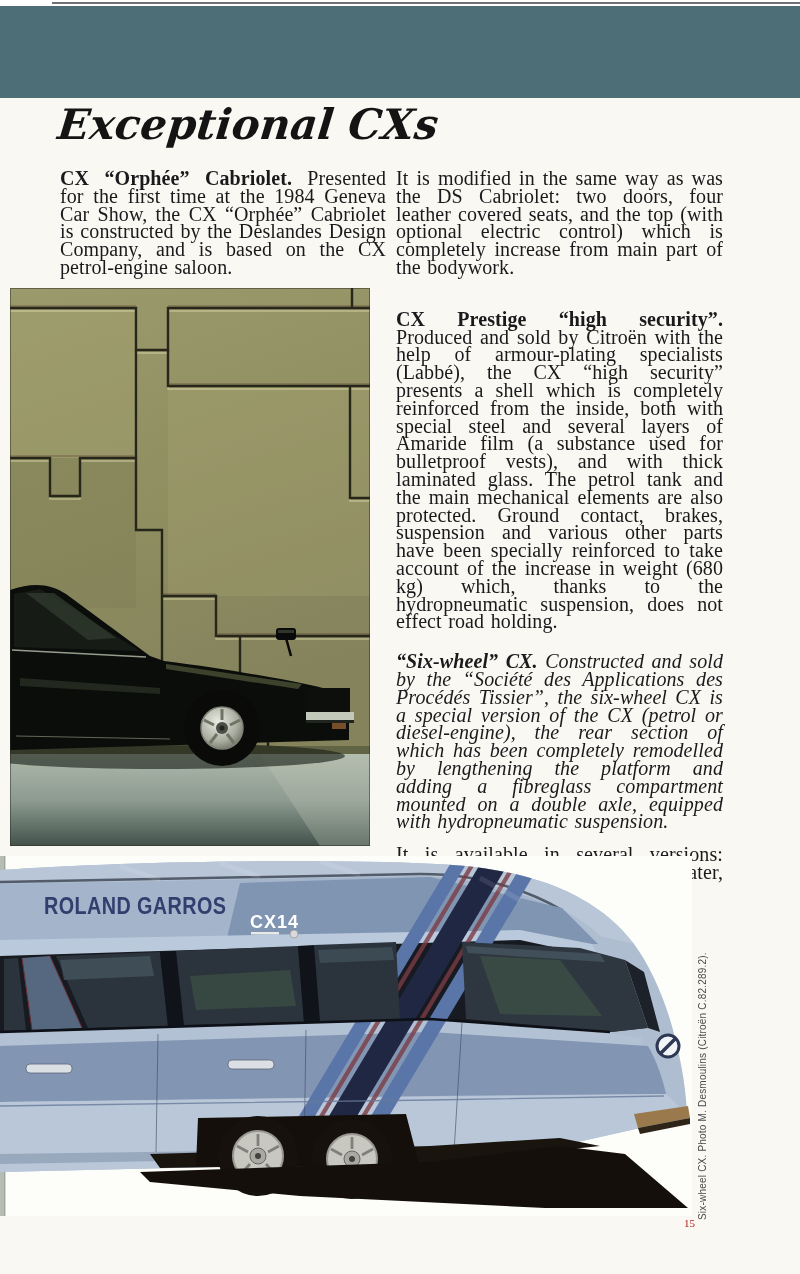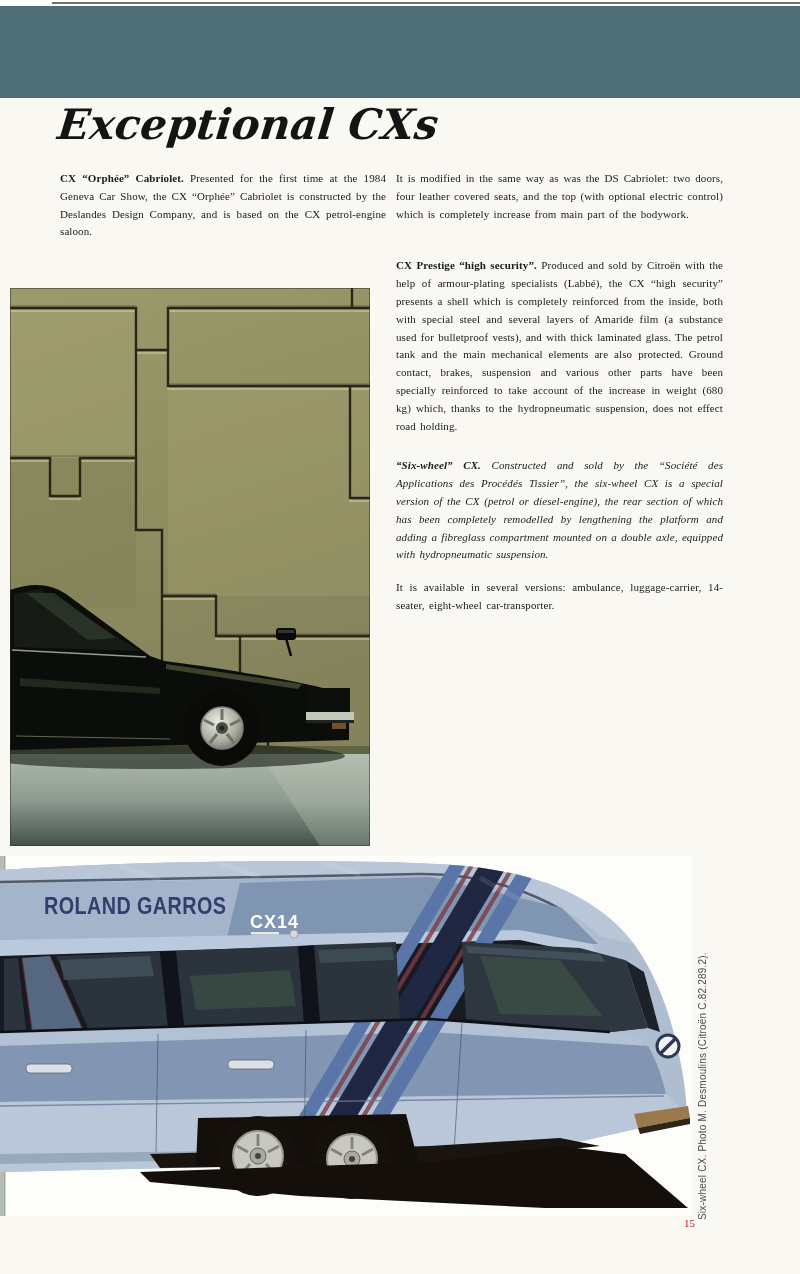--- a/index.html
+++ b/index.html
@@ -9,21 +9,21 @@
     font-family:"Liberation Serif",serif;color:#1a1a1c;
   }
   .top-strip{position:absolute;top:0;left:0;width:800px;height:6px;background:#ffffff;}
   .top-scan-line{position:absolute;top:2px;left:52px;width:748px;height:2px;background:#4a4f52;opacity:.8;}
   .teal-bar{position:absolute;top:6px;left:0;width:800px;height:92px;background:#4d6e76;}
   .title{
     position:absolute;left:58px;top:100px;
     font-family:"DejaVu Serif",serif;font-style:italic;font-weight:bold;
     font-size:42px;letter-spacing:0px;color:#141414;transform:skewX(-6deg);
   }
-  .col{position:absolute;top:170px;text-align:justify;font-size:11px;line-height:17.8px;
+  .col{position:absolute;top:170px;text-align:justify;font-size:20px;line-height:17.8px;
        letter-spacing:.1px;word-spacing:1.4px;}
   .col p{margin:0;}
   .col-left{left:60px;width:326px;}
   .col-right{left:396px;width:327px;}
   .m-lg{margin-bottom:34px !important;}
   .m-md{margin-bottom:22px !important;}
   .m-sm{margin-bottom:15px !important;font-style:italic;}
   .lead{font-weight:bold;}
   .photo1{position:absolute;left:10px;top:288px;width:360px;height:558px;}
   .photo2{position:absolute;left:0px;top:856px;width:692px;height:360px;}

